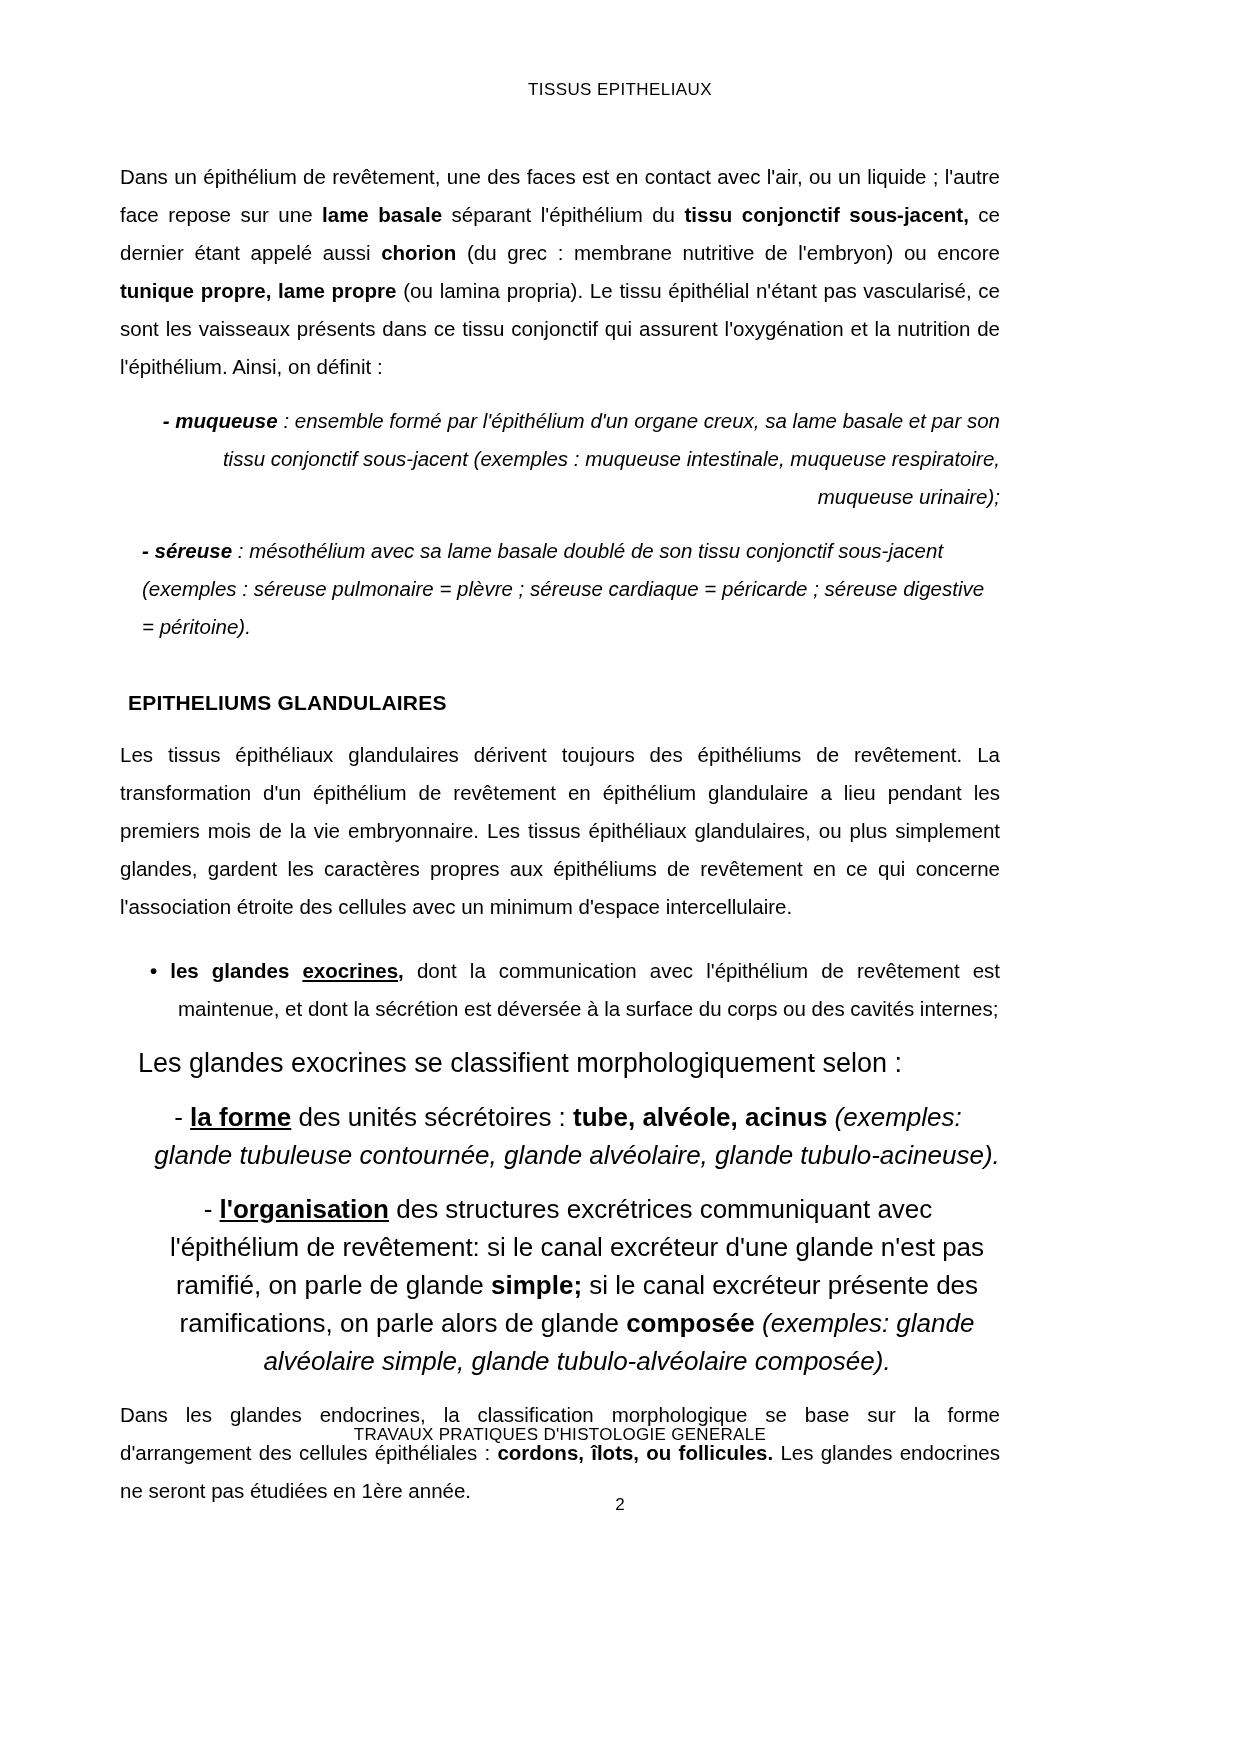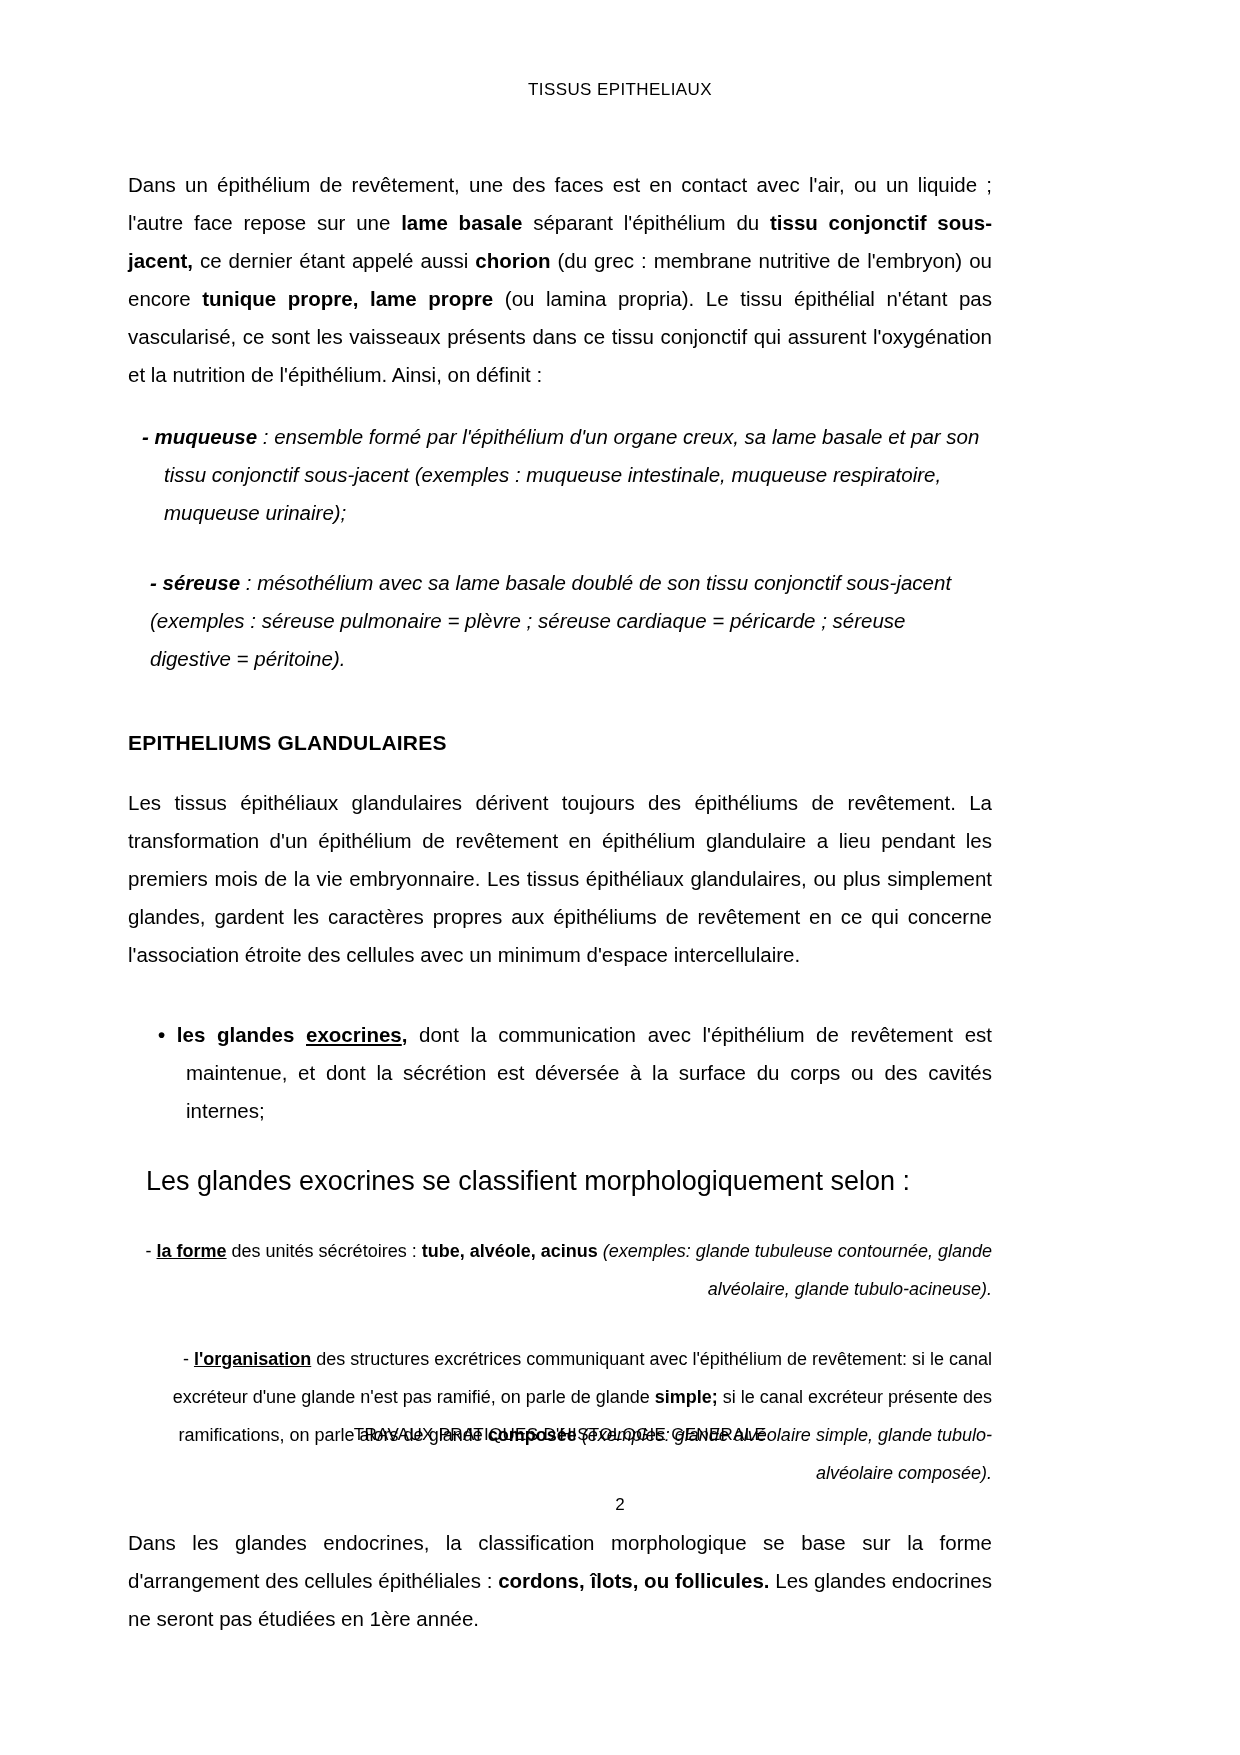--- a/index.html
+++ b/index.html
@@ -49,21 +49,21 @@
     font-size: 17px;
     color: #000;
   }
   .content {
     position: absolute;
     top: 158px;
     left: 120px;
     width: 880px;
   }
   p {
-    margin: 8px;
+    margin: 0;
     font-size: 20.5px;
     line-height: 38px;
     color: #000;
   }
   .just {
     text-align: justify;
     text-justify: inter-word;
   }
   .para-body {
     margin-bottom: 0px;
@@ -79,20 +79,21 @@
     padding-left: 22px;
     text-indent: 0;
   }
   .def-block .lead {
     font-style: italic;
     font-weight: bold;
   }
   .hang-muq {
     padding-left: 36px;
     text-indent: -22px;
+    text-align: right;
   }
   .hang-ser {
     padding-left: 22px;
     text-indent: 0px;
   }
 
   h2.section-heading {
     margin: 0;
     font-size: 21px;
     font-weight: bold;
@@ -104,23 +105,23 @@
     padding-left: 58px;
     text-indent: -28px;
     font-size: 20.5px;
     line-height: 38px;
     text-align: justify;
   }
   .bullet-item .dot { font-weight: bold; }
   .dash-item {
     padding-left: 34px;
     text-indent: -18px;
-    font-size: 18px;
+    font-size: 26px;
     line-height: 38px;
-    text-align: right;
+    text-align: center;
   }
   .indent-plain {
     padding-left: 18px;
     font-size: 27px;
     line-height: 38px;
     text-align: left;
   }
   b, strong { font-weight: bold; }
   i, em { font-style: italic; }
   .u-bold { font-weight: bold; text-decoration: underline; }

